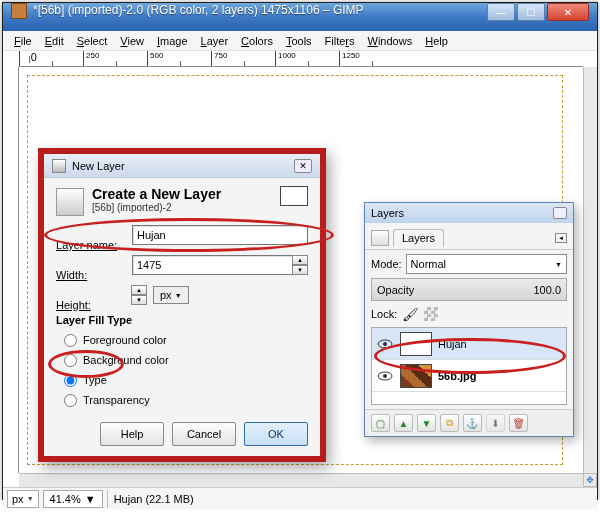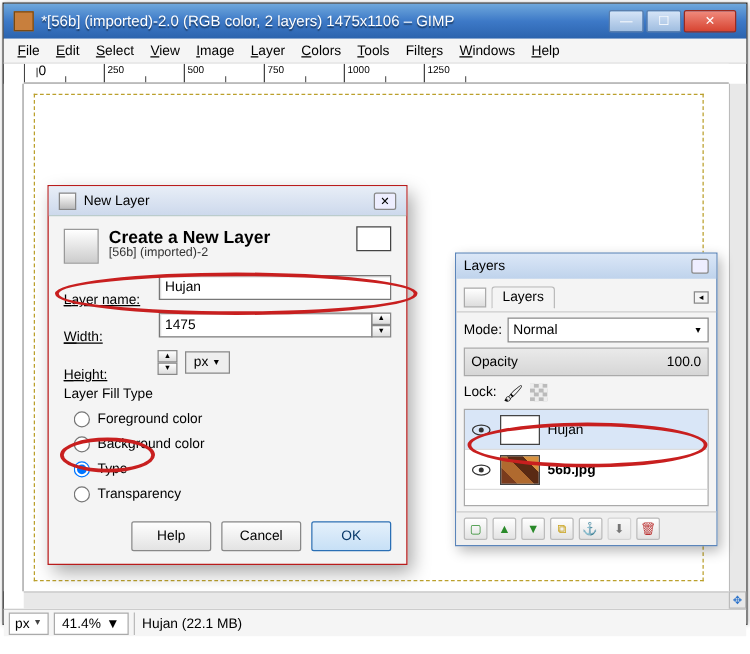--- a/index.html
+++ b/index.html
@@ -1,18 +1,18 @@
 <!DOCTYPE html>
 <html><head>
   <meta charset="utf-8">
   <style>
     * { margin: 0; padding: 0; box-sizing: border-box; font-family: "Segoe UI", Tahoma, sans-serif; font-size: 11px; }
     body { width: 600px; height: 523px; position: relative; overflow: hidden; background: #fff; }
     .main-window { position: absolute; left: 2px; top: 2px; width: 596px; height: 498px; border: 1px solid #222; background: #fff; box-shadow: 0 0 4px rgba(0,0,0,.4); }
-    .titlebar { height: 28px; background: linear-gradient(#6fa8dc,#3d79c7 50%,#2b63ad); display: flex; align-items: center; color: #fff; padding: 0 8px; }
+    .titlebar { height: 28px; background: linear-gradient(#6fa8dc,#3d79c7 50%,#2b63ad); display: flex; color: #fff; padding: 0 8px; }
     .titlebar .icon { width: 16px; height: 16px; background: #c87f3d; border: 1px solid #7a4910; margin-right: 6px; }
     .titlebar .title { flex: 1; font-size: 12px; color:#fff; text-shadow:0 1px 1px rgba(0,0,0,.5);}
     .winbtns { display: flex; gap: 2px; }
     .winbtn { width: 28px; height: 18px; background: linear-gradient(#d5e4f7,#9fbde0); border: 1px solid #5a7fad; border-radius: 2px; display:flex; align-items:center; justify-content:center; font-size:10px;}
     .winbtn.close { background: linear-gradient(#f08a7c,#d74431); border-color:#9a2b20; color:#fff; width:42px;}
     .menubar { height: 20px; background: #f5f5f5; display: flex; align-items: center; padding: 0 6px; gap: 3px; border-bottom: 1px solid #ddd;}
     .menubar span { padding: 2px 5px; }
     .menubar span u { text-decoration: underline; }
     .ruler-h { height: 16px; background: #fff; border-bottom: 1px solid #888; font-size: 8px; position: relative; margin-left: 16px; margin-right:14px; overflow:hidden;}
     .ruler-h .ticks { display:flex; height:100%; }
@@ -26,39 +26,39 @@
     .hscroll-row { height: 14px; display:flex; margin-left:16px;}
     .hscroll { flex:1; background:#e8e8e8; border-top:1px solid #bbb;}
     .nav-thumb { width:14px; height:14px; background:#e8e8e8; border:1px solid #bbb; display:flex;align-items:center;justify-content:center;font-size:9px;color:#37c;}
     .statusbar { height: 22px; display:flex; align-items:center; background:#f5f5f5; border-top:1px solid #ccc; padding:0 4px; gap:4px;}
     .status-combo { border:1px solid #aaa; background:#fff; padding:1px 4px; font-size:10px; display:flex; align-items:center; gap:3px; height:18px;}
     .status-combo .arrow{font-size:7px;color:#444;}
     .status-pct { border:1px solid #aaa; background:#fff; padding:1px 6px; font-size:10px; height:18px; display:flex; align-items:center; gap:4px;}
     .status-label { border-left:1px solid #bbb; padding-left:6px; font-size:11px; height:18px; display:flex;align-items:center;}
 
     
-    .dlg-newlayer { position:absolute; left:38px; top:148px; width:288px; background:#f4f4f4; border:1px solid #b91c1c; box-shadow: 4px 6px 14px rgba(0,0,0,.35); }
+    .dlg-newlayer { position:absolute; left:38px; top:148px; width:288px; background:#f4f4f4; border:6px solid #b91c1c; box-shadow: 4px 6px 14px rgba(0,0,0,.35); }
     .dlg-head { height:24px; background:linear-gradient(#e8eef7,#cdd9ec); display:flex; align-items:center; padding:0 8px; border-bottom:1px solid #bcc; }
     .dlg-head .dicon { width:14px; height:14px; background:linear-gradient(#fff,#bbb); border:1px solid #888; margin-right:6px;}
     .dlg-head .dtitle { flex:1; font-size:11px; }
     .dlg-head .dclose { width:18px; height:14px; border:1px solid #888; background:#eef; border-radius:2px; display:flex;align-items:center;justify-content:center;font-size:9px;}
     .dlg-body { padding: 8px 12px 10px; }
     .dlg-hdr2 { display:flex; align-items:flex-start; }
     .dlg-hdr2 .bigicon { width:28px; height:28px; background:linear-gradient(#fff,#ccc); border:1px solid #999; margin-right:8px; margin-top:2px;}
     .dlg-hdr2 .h2 { font-size:14px; font-weight:bold; }
     .dlg-hdr2 .sub { font-size:10px; color:#333; }
     .swatch { width:28px; height:20px; border:1px solid #444; background:#fff; margin-left:auto; }
     .formrow { display:flex; align-items:center; margin-top:8px; height:22px; }
     .formrow .lbl { width:76px; text-decoration: underline; text-decoration-style: solid; margin-top: 20px; }
     .formrow .lbl::first-letter{text-decoration:underline;}
     .formrow input[type=text]{ flex:1; border:1px solid #777; padding:2px 4px; font-size:11px; height:20px; background:#fff; box-shadow: inset 1px 1px 0 #ddd;}
     .spin { width:16px; display:flex; flex-direction:column; margin-left:-1px;}
     .spin button{height:10px;border:1px solid #888;background:linear-gradient(#fff,#ddd);font-size:6px;line-height:6px;padding:0;}
     .unit { margin-left:6px; border:1px solid #888; background:#eee; padding:2px 6px; display:flex;align-items:center;gap:3px;}
-    .section { margin-top:8px; font-weight:normal; }
+    .section { margin-top:8px; font-weight:bold; }
     .radios { margin:4px 0 0 8px; }
     .radios label { display:flex; align-items:center; gap:6px; height:20px; font-weight:normal;}
     .radios input{margin:0;}
     .dlg-btns { display:flex; gap:8px; justify-content:flex-end; margin-top:12px; }
     .btn { min-width:64px; height:24px; border:1px solid #888; background:linear-gradient(#fefefe,#e3e3e3); padding:0 12px; border-radius:2px; font-size:11px;}
     .btn.primary { border:1px solid #2a6fb5; background:linear-gradient(#e4f0fb,#c7e0f6); color:#0a3a6a;}
 
     
     .panel-layers { position:absolute; left:364px; top:202px; width:210px; background:#f4f4f4; border:1px solid #5b85ba; box-shadow: 3px 4px 10px rgba(0,0,0,.3); }
     .panel-layers .phead { height:20px; background:linear-gradient(#dbe7f7,#bfd3ec); display:flex; align-items:center; padding:0 6px; }

